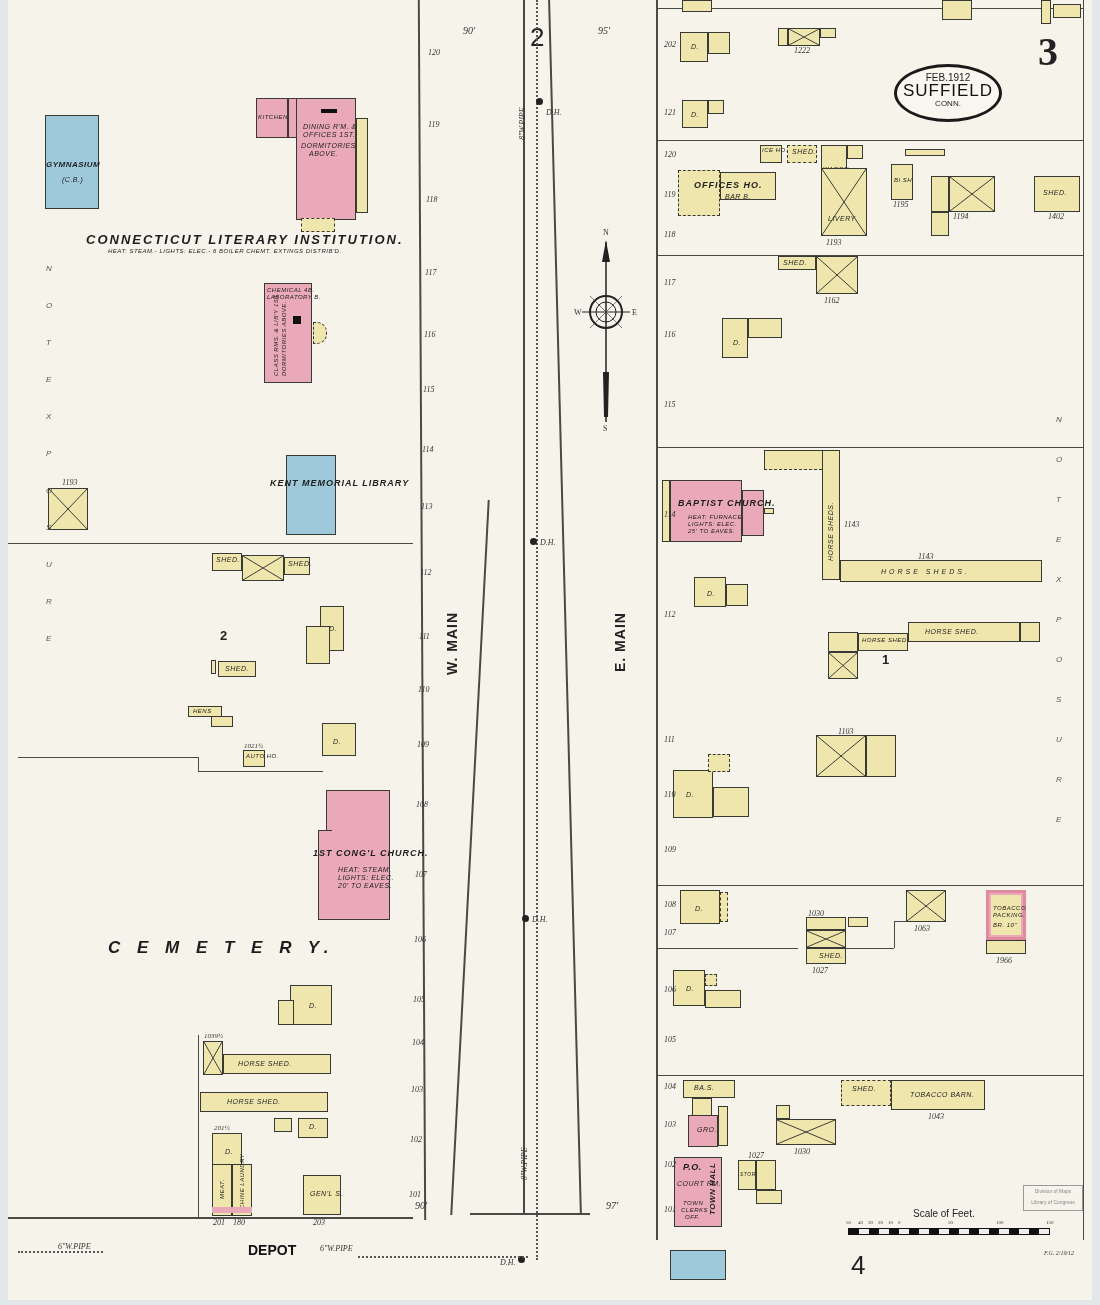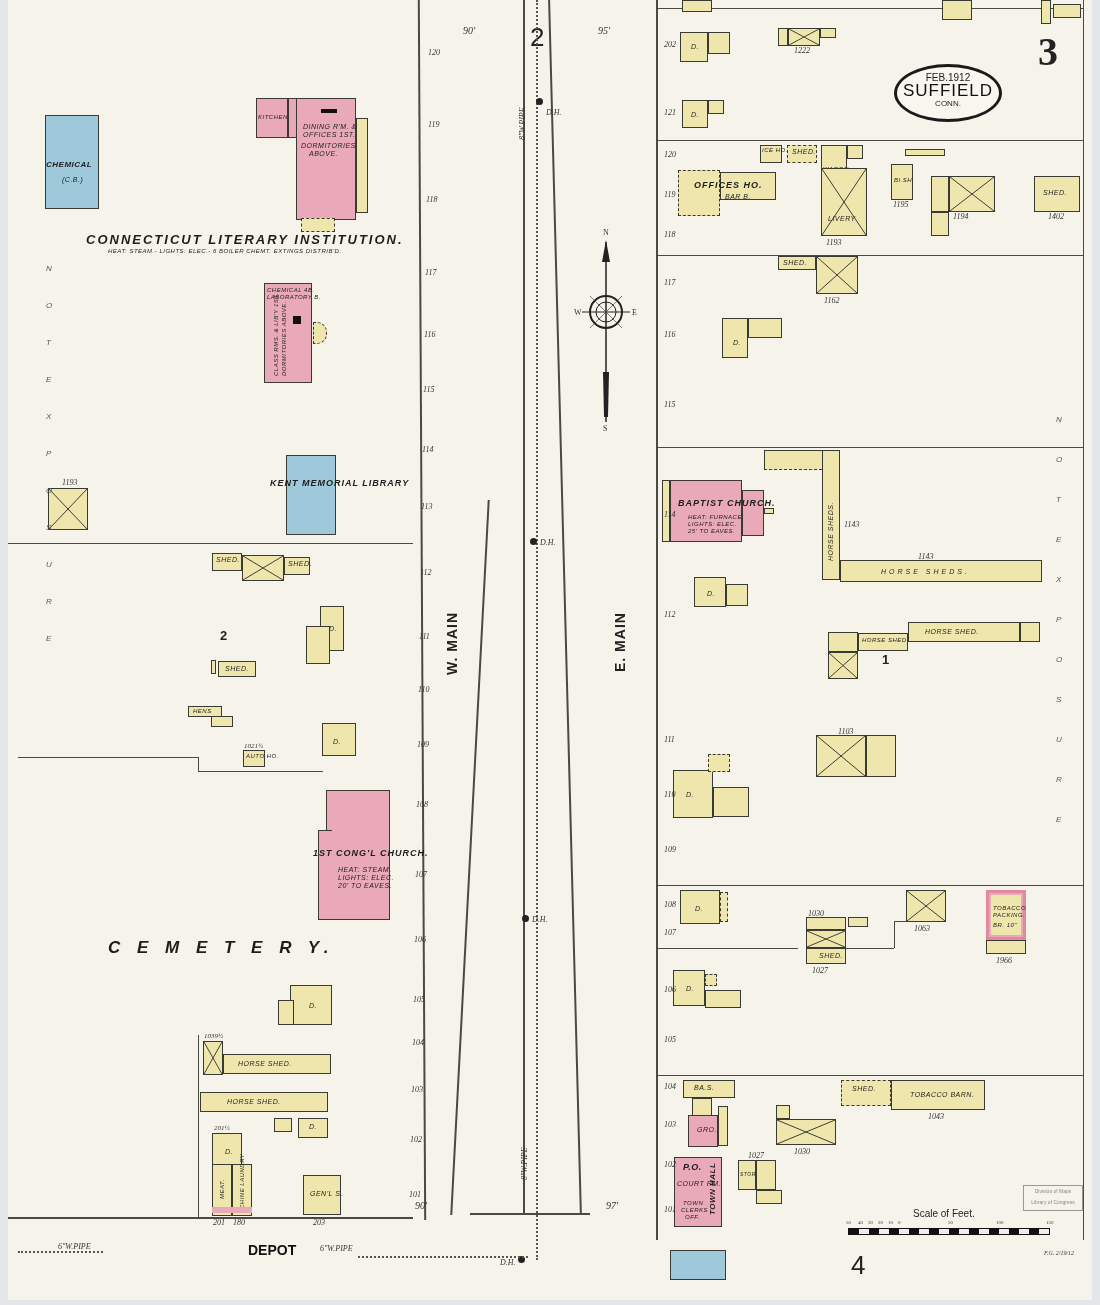--- a/index.html
+++ b/index.html
@@ -100,21 +100,21 @@
       <line x1="14" y1="64" x2="46" y2="96" stroke="#444" stroke-width="0.7"></line>
       <line x1="46" y1="64" x2="14" y2="96" stroke="#444" stroke-width="0.7"></line>
     </svg>
     <div class="num" style="left:27px;top:-4px;font-style:normal;">N</div>
     <div class="num" style="left:27px;top:192px;font-style:normal;">S</div>
     <div class="num" style="left:56px;top:76px;font-style:normal;">E</div>
     <div class="num" style="left:-2px;top:76px;font-style:normal;">W</div>
   </div>
 
   <div class="bld b" style="left:37px;top:115px;width:54px;height:94px;">
-    <div class="lbl sm" style="left:0;top:44px;font-size:8px;font-weight:bold;">CHEMICAL</div>
+    <div class="lbl sm" style="left:0;top:44px;font-size:8px;font-weight:bold;">GYMNASIUM</div>
     <div class="lbl sm" style="left:16px;top:60px;">(C.B.)</div>
   </div>
 
   <div class="bld p" style="left:248px;top:98px;width:32px;height:40px;">
     <div class="lbl sm" style="left:1px;top:15px;font-size:6px;">KITCHEN</div>
   </div>
   <div class="bld p" style="left:280px;top:98px;width:18px;height:40px;"></div>
   <div class="bld p" style="left:288px;top:98px;width:60px;height:122px;">
     <div class="abs" style="left:24px;top:10px;width:16px;height:4px;background:#111;"></div>
     <div class="lbl sm" style="left:6px;top:24px;">DINING R'M. &amp;</div>

